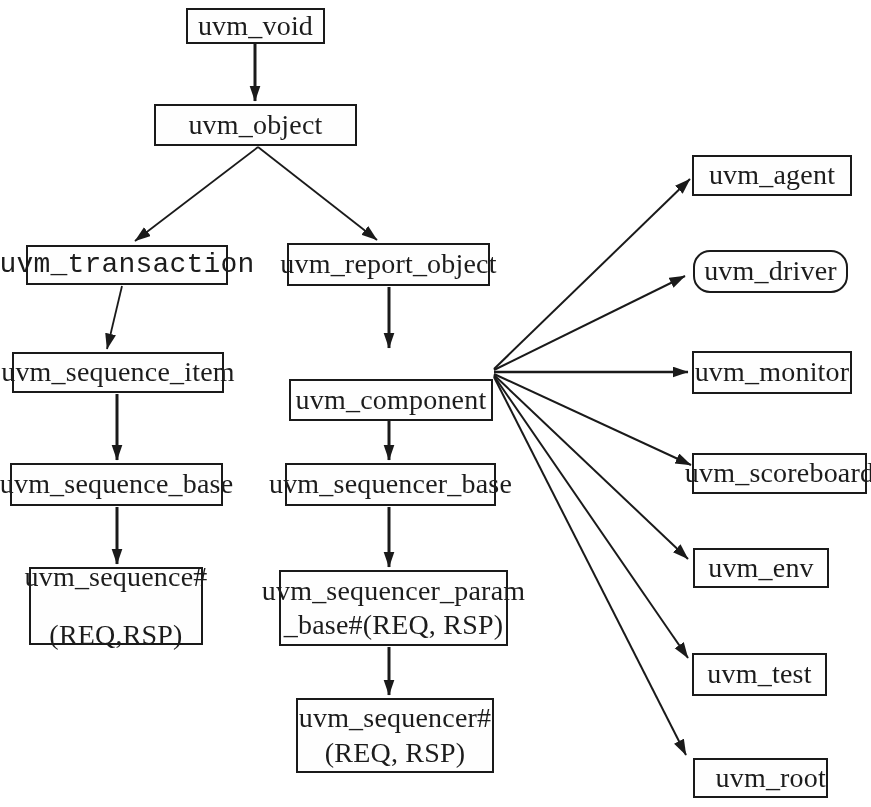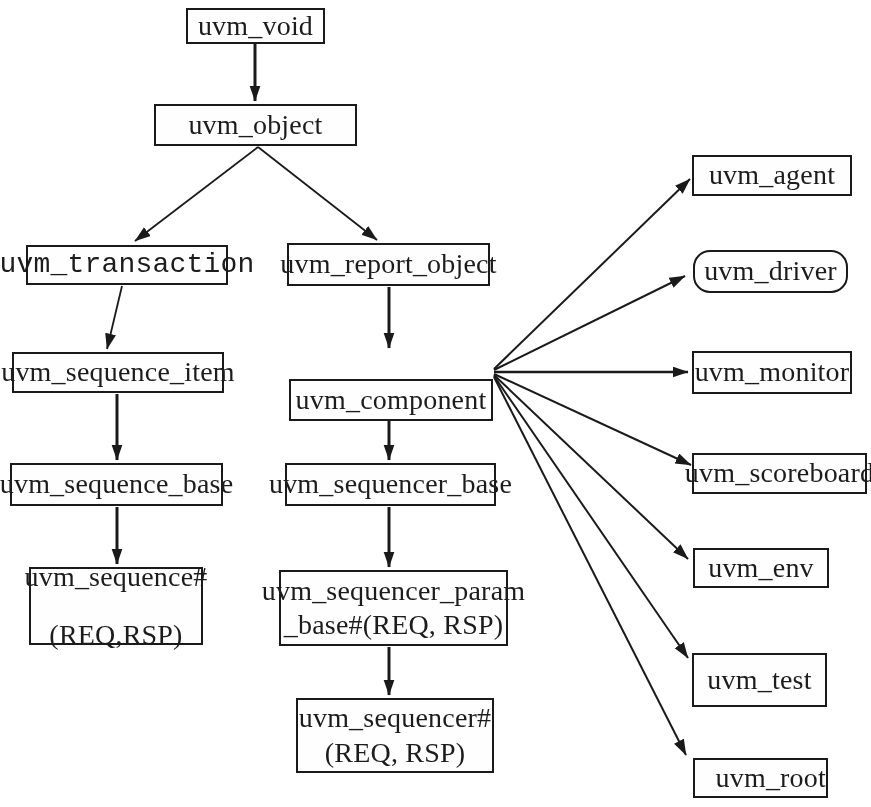--- a/index.html
+++ b/index.html
@@ -110,20 +110,20 @@
       </div>
       <div class="node" style="left: 692px; top: 351px; width: 160px; height: 43px;">
         <span class="nline">uvm_monitor</span>
       </div>
       <div class="node" style="left: 692px; top: 453px; width: 175px; height: 41px;">
         <span class="nline">uvm_scoreboard</span>
       </div>
       <div class="node" style="left: 693px; top: 548px; width: 136px; height: 40px;">
         <span class="nline">uvm_env</span>
       </div>
-      <div class="node" style="left: 692px; top: 653px; width: 135px; height: 54px;">
+      <div class="node" style="left: 692px; top: 653px; width: 135px; height: 43px;">
         <span class="nline">uvm_test</span>
       </div>
       <div class="node" style="left: 693px; top: 758px; width: 135px; height: 40px; align-items: flex-end;">
         <span class="nline">uvm_root</span>
       </div>
     </div>
 </div>
 
 </body></html>

